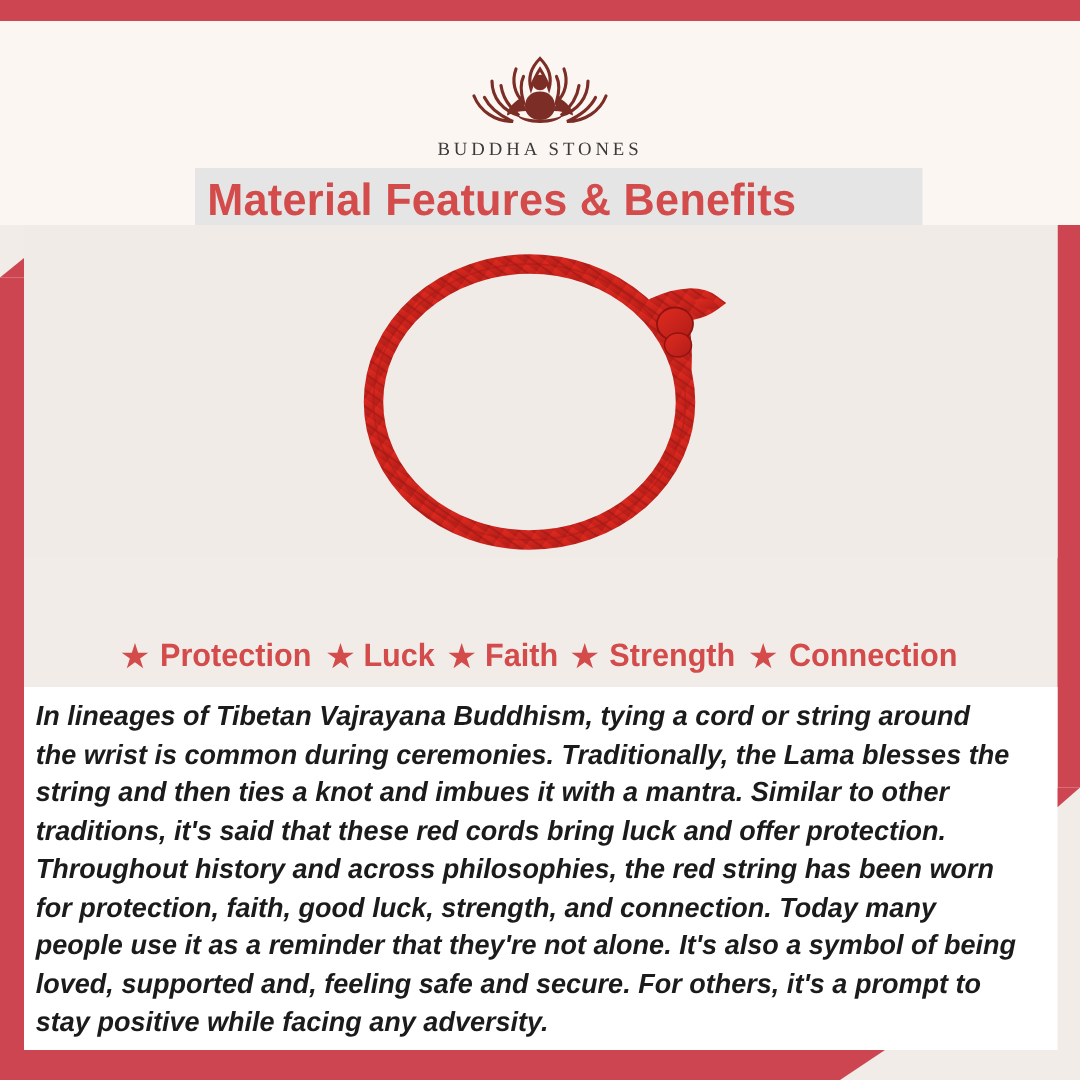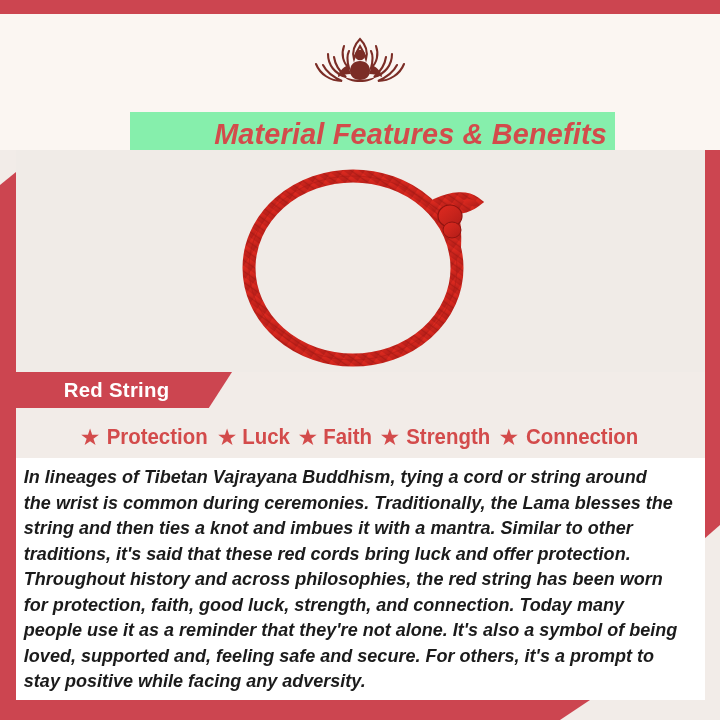--- a/index.html
+++ b/index.html
@@ -36,21 +36,21 @@
   .header{position:absolute;left:0;top:14px;width:720px;height:136px;background:#fbf6f2;}
   .logo{position:absolute;left:0;top:18px;width:720px;text-align:center;}
   .logo svg{display:block;margin:0 auto;}
   .logo-text{
     font-family:"Liberation Serif", serif;
     font-size:12.5px;letter-spacing:2.6px;color:#3b3b3b;
     margin-top:2px;font-weight:400;
   }
   .title-band{
     position:absolute;left:130px;top:98px;width:485px;height:44px;
-    background:#86efac;display:flex;align-items:center;justify-content:flex-end;font-style:italic;
+    background:#e5e5e5;display:flex;align-items:center;justify-content:flex-start;
   }
   .title-text{
     font-family:"Liberation Sans Narrow","Liberation Sans", sans-serif;
     font-weight:bold;font-size:30px;color:#d34b4b;
     letter-spacing:.2px;transform:scaleX(.96);white-space:nowrap;
   }
 
   
   .product{position:absolute;left:16px;top:150px;width:689px;height:222px;background:#f0ebe7;}
   .bracelet{position:absolute;left:50%;top:8px;transform:translateX(-50%);}
@@ -120,20 +120,21 @@
           </g>
           <g fill="#7b2d26">
             <circle cx="52" cy="23" r="5.2"></circle>
             <path d="M52 29 C46 29 42 33 42 39 C42 44 46 48 52 48 C58 48 62 44 62 39 C62 33 58 29 52 29 Z"></path>
             <path d="M40 33 C34 36 30 41 30 45 C34 43 38 42 43 42 Z"></path>
             <path d="M64 33 C70 36 74 41 74 45 C70 43 66 42 61 42 Z"></path>
             <path d="M36 44 C42 49 62 49 68 44 C64 52 40 52 36 44 Z"></path>
           </g>
         </svg>
       </span>
+      <div class="logo-text">BUDDHA STONES</div>
     </div>
     <div class="title-band">
       <span class="title-text">Material Features &amp; Benefits</span>
     </div>
   </div>
 
   <div class="product">
     <span class="bracelet">
       <svg width="260" height="210" viewBox="0 0 260 210">
         <defs>
@@ -151,23 +152,20 @@
         <ellipse cx="122" cy="110" rx="104" ry="92" fill="none" stroke="#a81a16" stroke-width="1" opacity=".5"></ellipse>
         <path d="M205 46 C222 38 236 38 244 44 C236 50 224 52 214 50" fill="none" stroke="url(#braid)" stroke-width="11" stroke-linecap="round"></path>
         <path d="M218 44 C224 56 226 74 224 96" fill="none" stroke="url(#braid)" stroke-width="11" stroke-linecap="round"></path>
         <ellipse cx="219" cy="58" rx="12" ry="11" fill="url(#cord)" stroke="#8f1410" stroke-width="1.2"></ellipse>
         <ellipse cx="221" cy="72" rx="9" ry="8" fill="url(#cord)" stroke="#8f1410" stroke-width="1"></ellipse>
         <path d="M232 42 C240 40 246 42 248 47 C244 49 238 48 234 46 Z" fill="url(#cord)"></path>
       </svg>
     </span>
   </div>
 
-  <div class="name-banner">
-    <span class="name-text">Red String</span>
-  </div>
 
   <div class="features">
     <div class="feature">
       <span class="star">★</span>
       <span class="flabel">Protection</span>
     </div>
     <div class="feature">
       <span class="star">★</span>
       <span class="flabel">Luck</span>
     </div>

